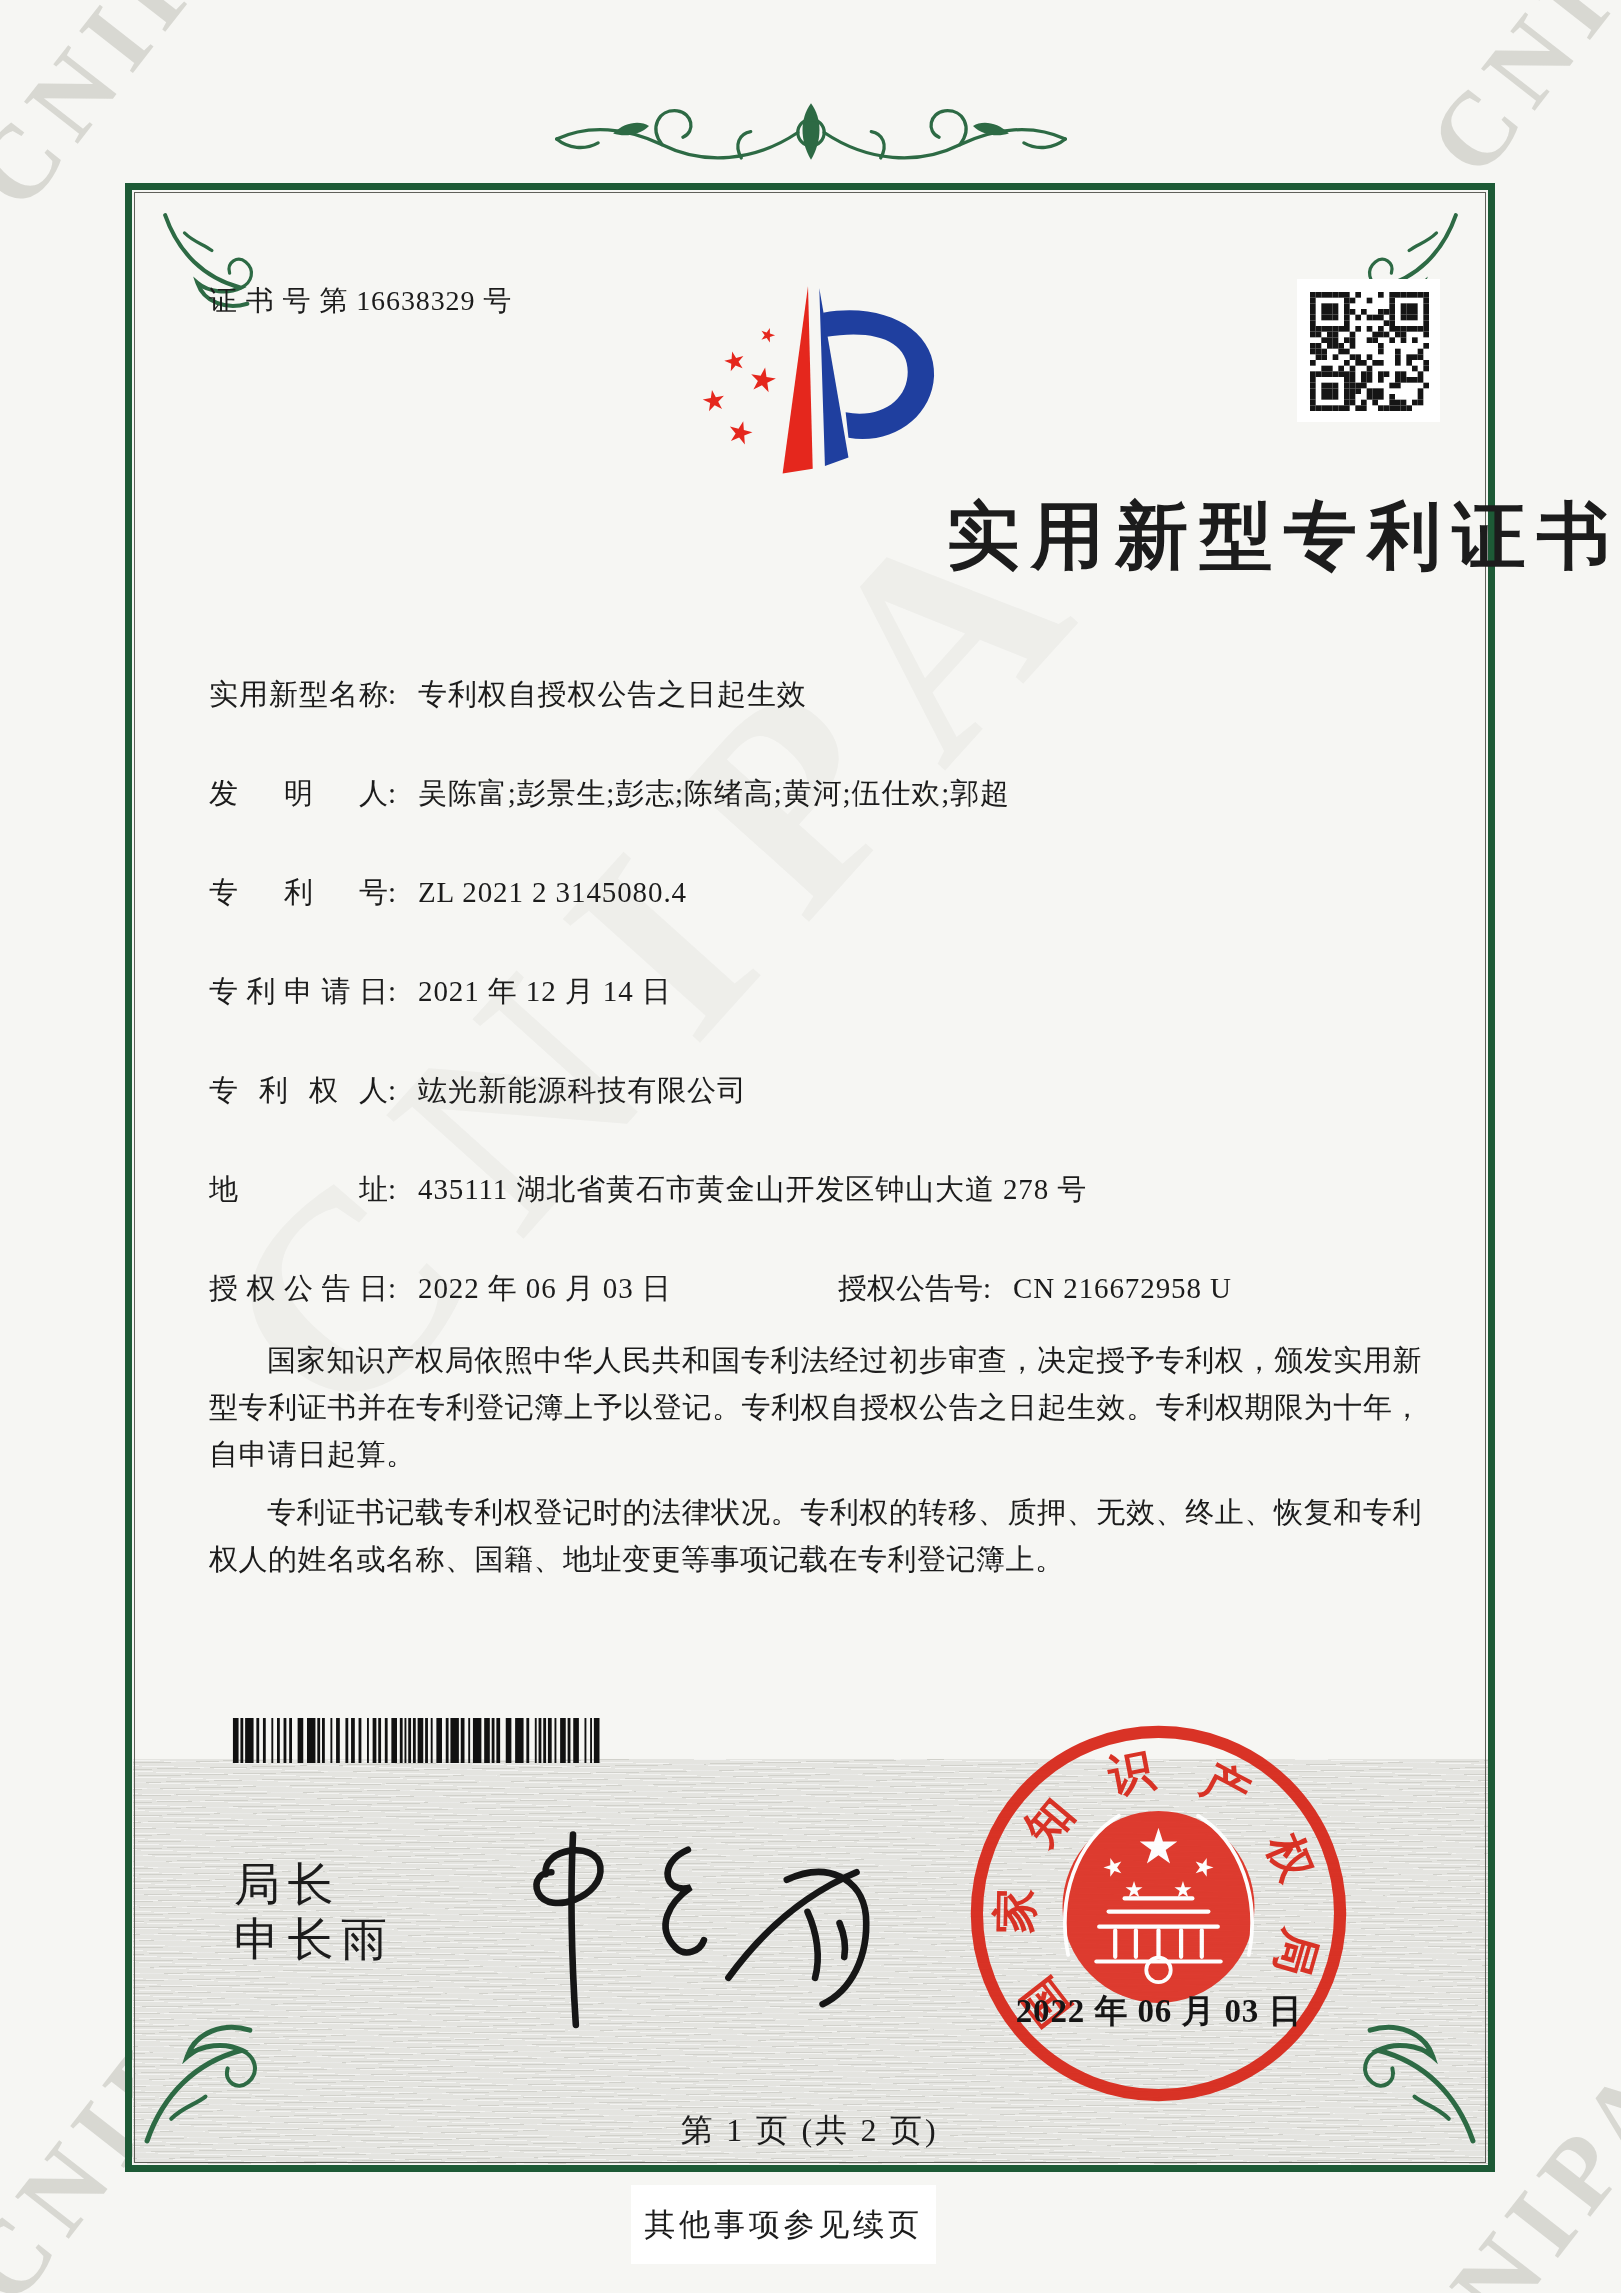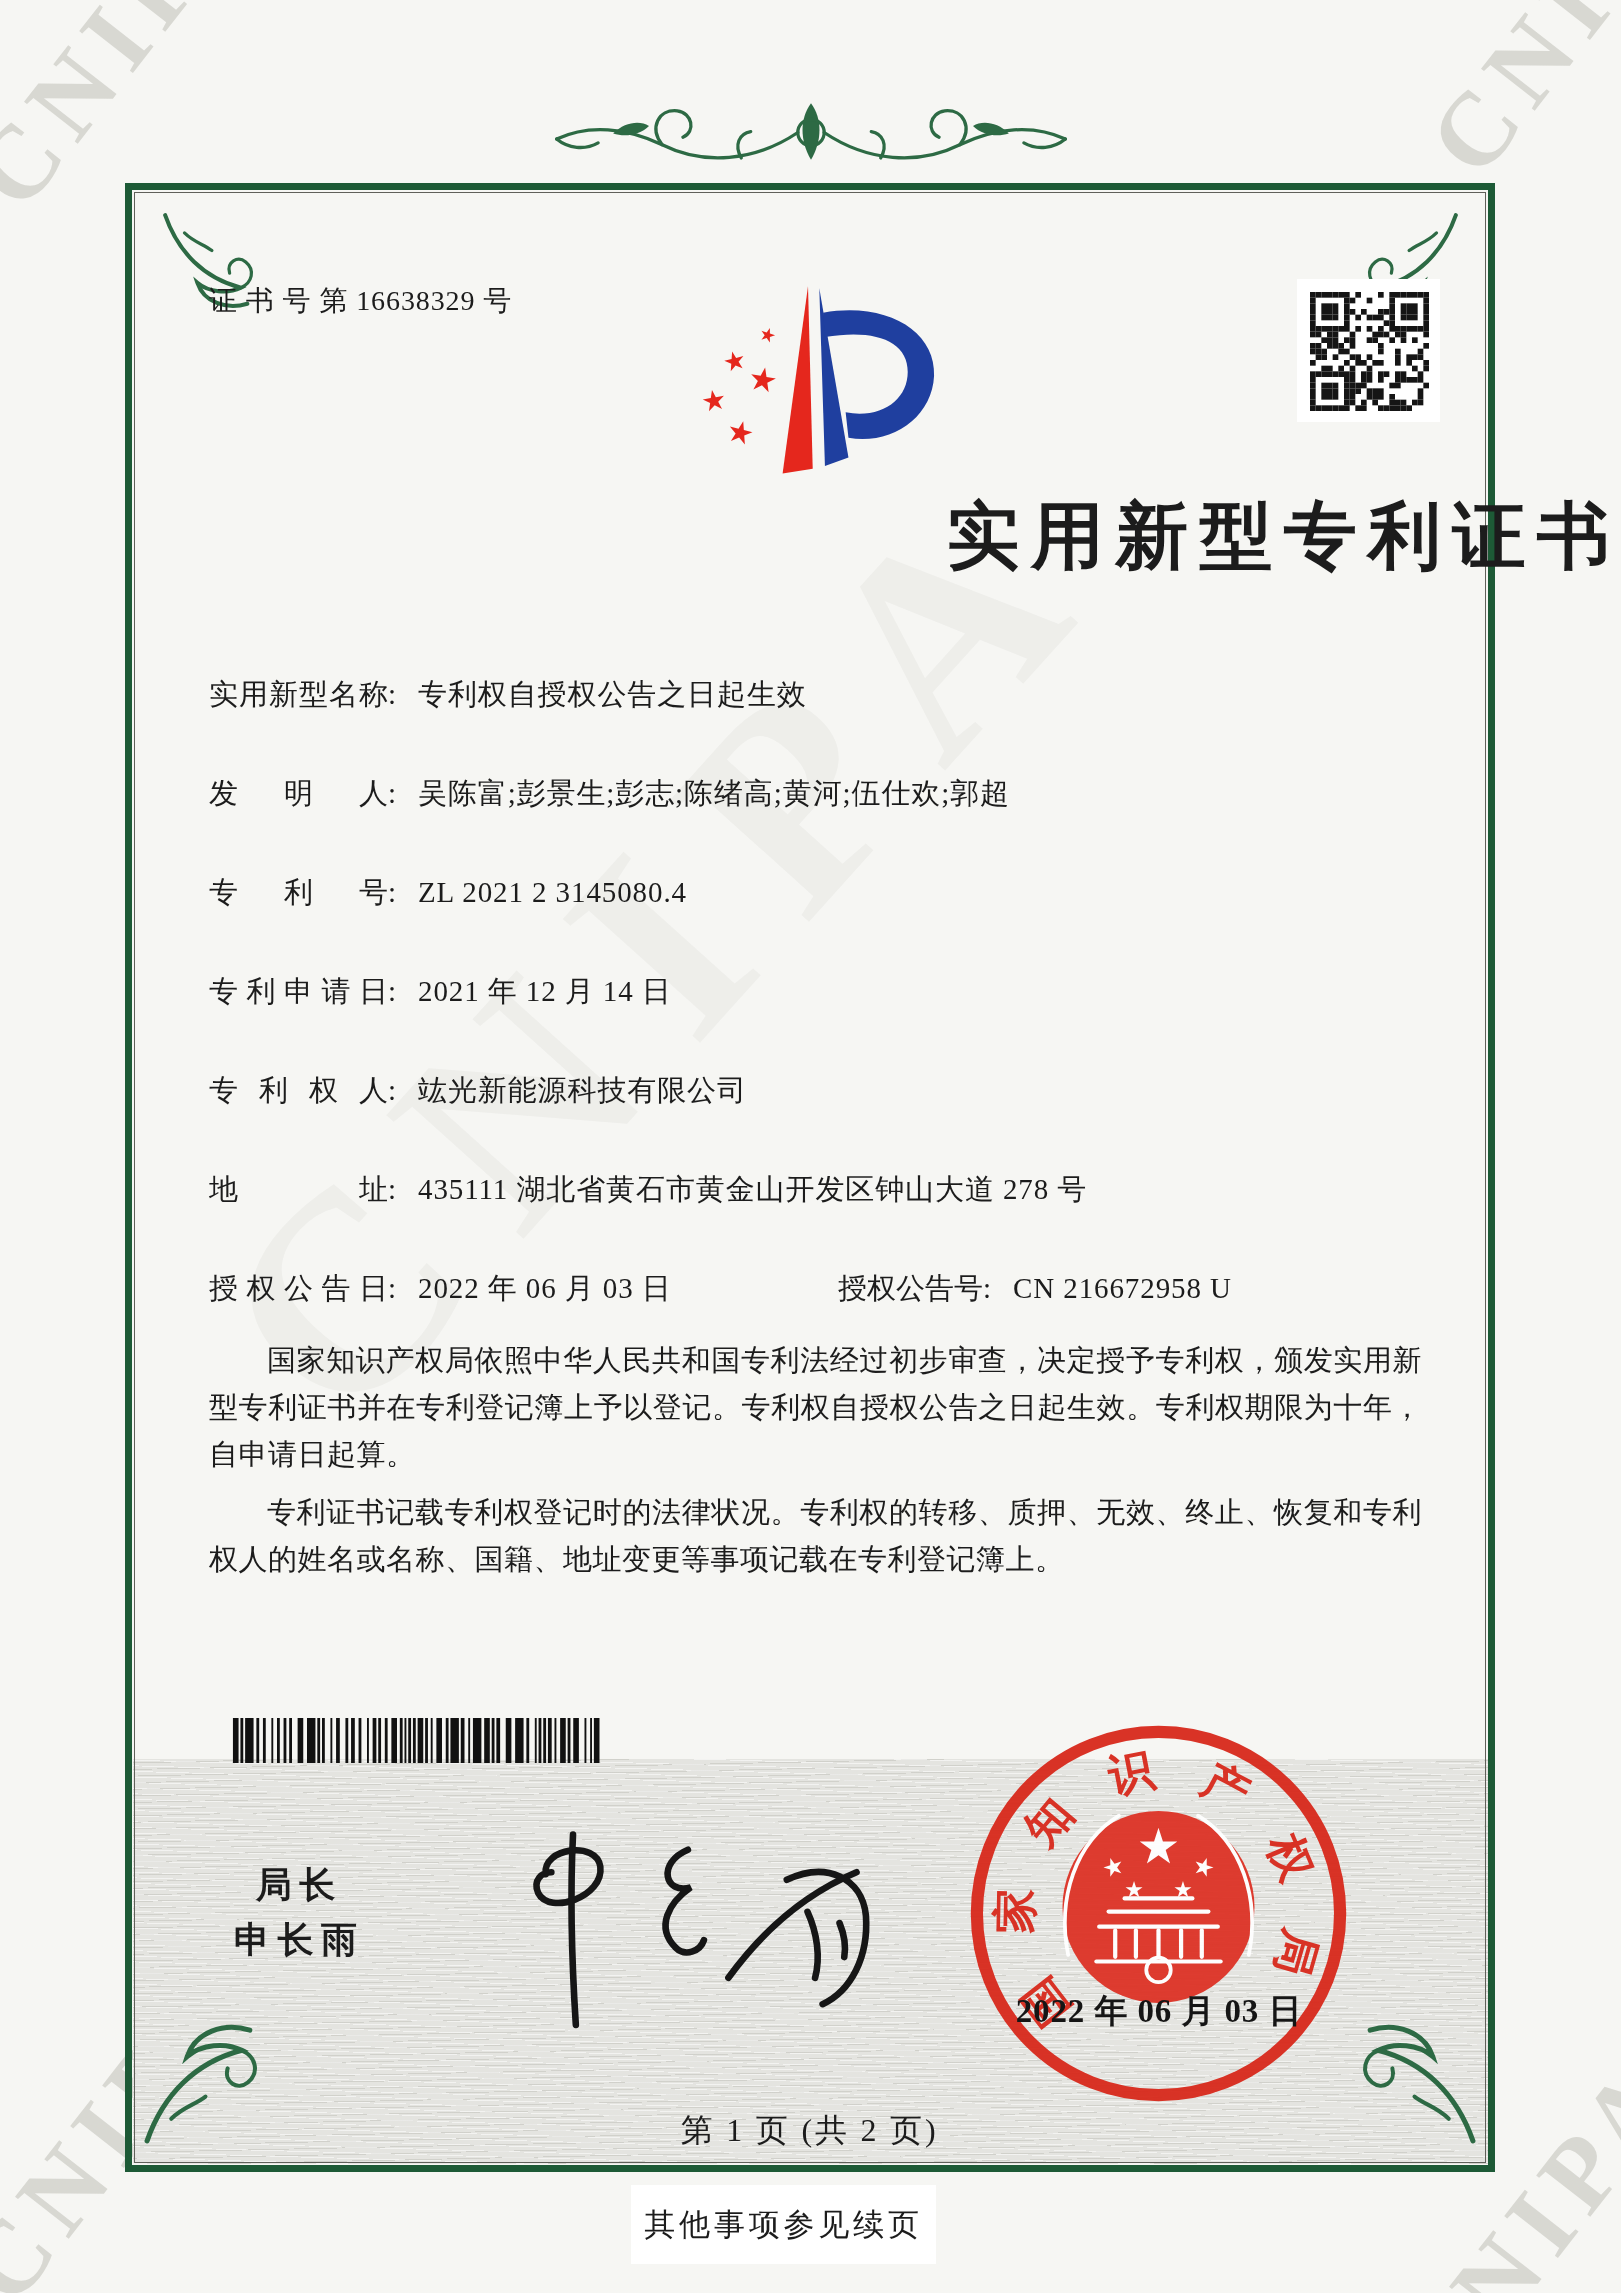--- a/index.html
+++ b/index.html
@@ -52,21 +52,21 @@
   
   .paras{position:absolute; left:209px; top:1337px; width:1213px;}
   .paras p{margin:0 0 11.3px 0; font-size:29px; line-height:47px; text-indent:58px;
            text-align:justify; letter-spacing:0.5px;}
   
   .barcode{position:absolute; left:232px; top:1718px; width:375px; height:45px;}
   .barcode rect{fill:#111;}
   
   .officer{position:absolute; left:234px; top:1864px;
            font-family:"Liberation Sans","DejaVu Sans",sans-serif;
-           font-size:36px; font-weight:700; letter-spacing:7.5px; line-height:41px;text-align:center;}
+           font-size:46px; font-weight:400; letter-spacing:7.5px; line-height:41px;}
   .officer .name{margin-top:14px;}
   .sig{position:absolute; left:476px; top:1825px; width:405px; height:217px;}
   .sig path{fill:none; stroke:#161616; stroke-width:7; stroke-linecap:round;}
   
   .seal{position:absolute; left:959px; top:1714px; width:399px; height:399px; opacity:.95;}
   .seal .ring{fill:none; stroke:var(--red); stroke-width:13px;}
   .seal .emb{fill:#dd3326;}
   .seal .wht{stroke:#fff; stroke-width:4.5px; fill:none; stroke-linecap:round;}
   #seal-ring-text text{fill:var(--red); font-size:48px; font-weight:bold;
       text-anchor:middle; dominant-baseline:central;

